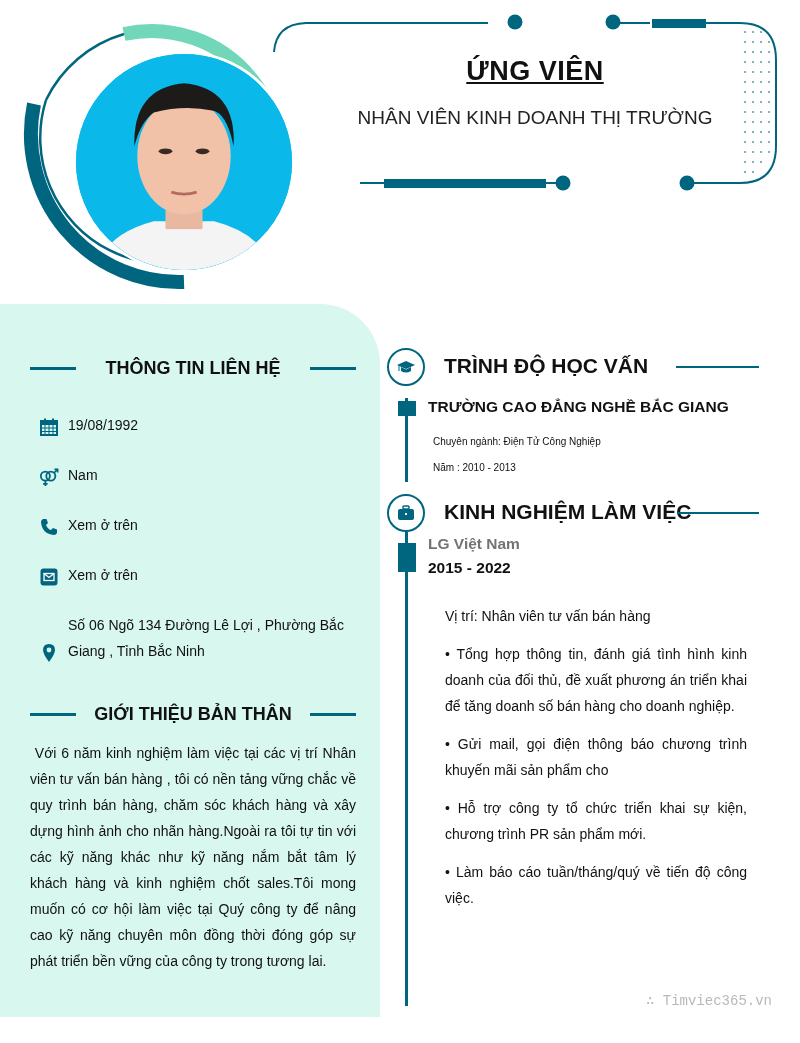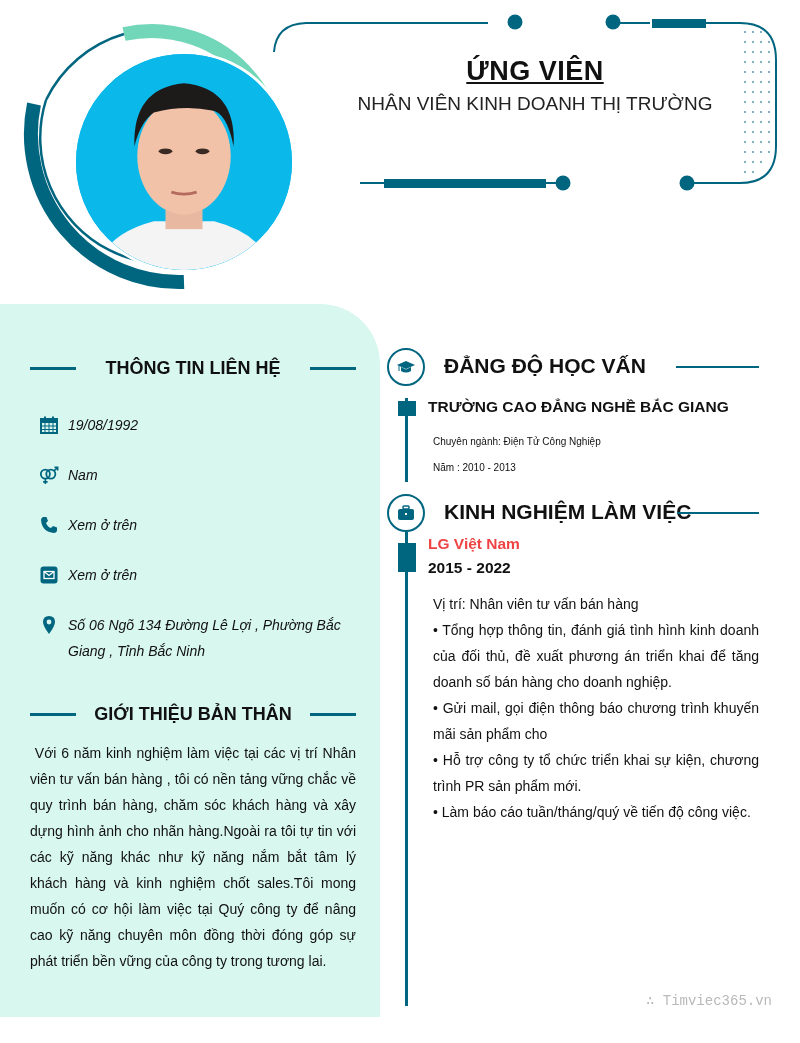--- a/index.html
+++ b/index.html
@@ -13,34 +13,34 @@
     position: absolute; left: 55px; top: 33px; width: 222px; height: 222px;
     border-radius: 50%; overflow: hidden; background: #0ab8ea;
     border: 3px solid #ffffff;
   }
   .photo svg { width: 100%; height: 100%; display: block; }
 
   .header-title {
     position: absolute; left: 330px; top: 56px; width: 410px; text-align: center;
   }
   .header-title .name { font-size: 27px; font-weight: bold; color: #111; letter-spacing: 0.5px; text-decoration: underline; }
-  .header-title .role { font-size: 19px; color: #222; margin-top: 6px; }
+  .header-title .role { font-size: 19px; color: #222; margin-top: 20px; }
 
   
   .left-panel {
     position: absolute; left: 0; top: 304px; width: 380px; height: 713px;
     background: #d8f7ef; border-top-right-radius: 60px;
   }
   .sec-head {
     position: absolute; left: 30px; width: 326px; display: flex; align-items: center; justify-content: space-between;
   }
   .sec-head .bar { width: 46px; height: 3px; background: #006680; }
   .sec-head .txt { font-size: 18px; font-weight: bold; color: #111; }
 
-  .contact-item { position: absolute; left: 38px; display: flex; align-items: flex-start; width: 320px; font-style: italic; }
+  .contact-item { position: absolute; left: 38px; display: flex; align-items: flex-end; width: 320px; }
   .contact-item .ico { width: 22px; height: 22px; color: #006680; flex: none; margin-right: 8px; display: flex; align-items: center; justify-content: center; }
   .contact-item .ico svg { width: 20px; height: 20px; }
   .contact-item .val { font-size: 14px; line-height: 26px; color: #111; margin-top: -2px; }
 
   .intro {
     position: absolute; left: 30px; top: 740px; width: 326px;
     font-size: 14px; line-height: 26px; text-align: justify; color: #111;
   }
 
   
@@ -50,27 +50,27 @@
   }
   .rs-icon svg { width: 20px; height: 20px; }
   .rs-title { position: absolute; font-size: 21px; font-weight: bold; color: #111; }
   .rs-line { position: absolute; height: 2px; background: #006680; }
   .timeline { position: absolute; width: 3px; background: #006680; }
   .tl-block { position: absolute; background: #006680; }
 
   .edu-school { position: absolute; left: 428px; top: 398px; font-size: 15.5px; font-weight: bold; color: #111; }
   .edu-line { position: absolute; left: 433px; font-size: 10px; color: #111; }
 
-  .job-company { position: absolute; left: 428px; top: 535px; font-size: 15.5px; font-weight: bold; color: #ef4444; }
+  .job-company { position: absolute; left: 428px; top: 535px; font-size: 15.5px; font-weight: bold; color: #737373; }
   .job-period { position: absolute; left: 428px; top: 559px; font-size: 15.5px; font-weight: bold; color: #111; }
   .job-body {
     position: absolute; left: 433px; top: 591px; width: 326px;
     font-size: 14px; line-height: 26px; text-align: justify; color: #111;
   }
-  .job-body p { margin: 0; }
+  .job-body p { margin: 12px; }
 
   .watermark {
     position: absolute; right: 28px; top: 992px;
     font-family: "Liberation Mono", "DejaVu Sans Mono", monospace; font-size: 14px; color: #b9b9b9;
   }
 </style>
 </head>
 <body>
 
 <svg class="deco" style="left:0;top:0" width="800" height="300" viewBox="0 0 800 300">
@@ -243,21 +243,21 @@
 
 <div class="intro" style="white-space:pre-wrap"> Với 6 năm kinh nghiệm làm việc tại các vị trí Nhân viên tư vấn bán hàng , tôi có nền tảng vững chắc về quy trình bán hàng, chăm sóc khách hàng và xây dựng hình ảnh cho nhãn hàng.Ngoài ra tôi tự tin với các kỹ năng khác như kỹ năng nắm bắt tâm lý khách hàng và kinh nghiệm chốt sales.Tôi mong muốn có cơ hội làm việc tại Quý công ty để nâng cao kỹ năng chuyên môn đồng thời đóng góp sự phát triển bền vững của công ty trong tương lai.</div>
 
 <div class="rs-icon" style="left:387px;top:348px">
   <svg viewBox="0 0 20 20">
       <path d="M10 4 L19 8 L10 12 L1 8 Z" fill="#006680"></path>
       <path d="M5 10 L5 14 Q 10 17 15 14 L15 10 L10 12.5 Z" fill="#006680"></path>
       <path d="M3 8.5 L3 14" stroke="#006680" stroke-width="1"></path>
     </svg>
 </div>
-<div class="rs-title" style="left:444px;top:354px">ĐẲNG ĐỘ HỌC VẤN</div>
+<div class="rs-title" style="left:444px;top:354px">TRÌNH ĐỘ HỌC VẤN</div>
 <div class="rs-line" style="left:676px;top:366px;width:83px"></div>
 
 <div class="timeline" style="left:405px;top:398px;height:84px"></div>
 <div class="tl-block" style="left:398px;top:401px;width:18px;height:15px"></div>
 
 <div class="edu-school">TRƯỜNG CAO ĐẲNG NGHỀ BẮC GIANG</div>
 <div class="edu-line" style="top:436px">Chuyên ngành: Điện Tử Công Nghiệp</div>
 <div class="edu-line" style="top:462px">Năm : 2010 - 2013</div>
 
 <div class="rs-icon" style="left:387px;top:494px">

